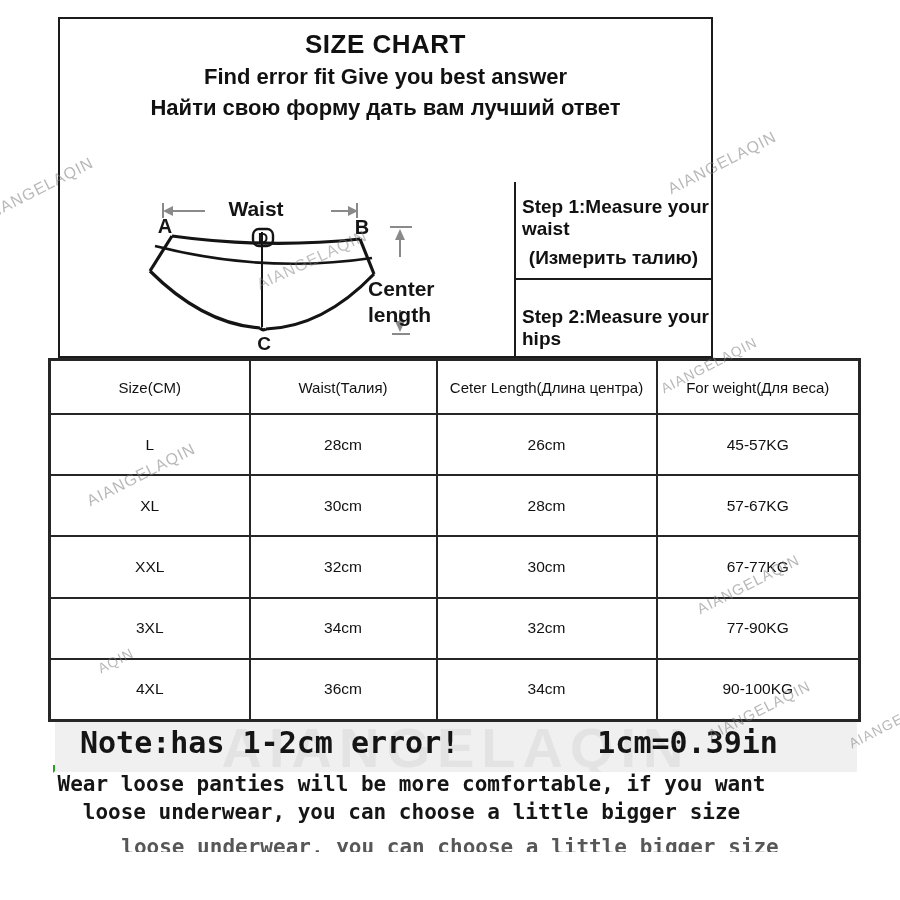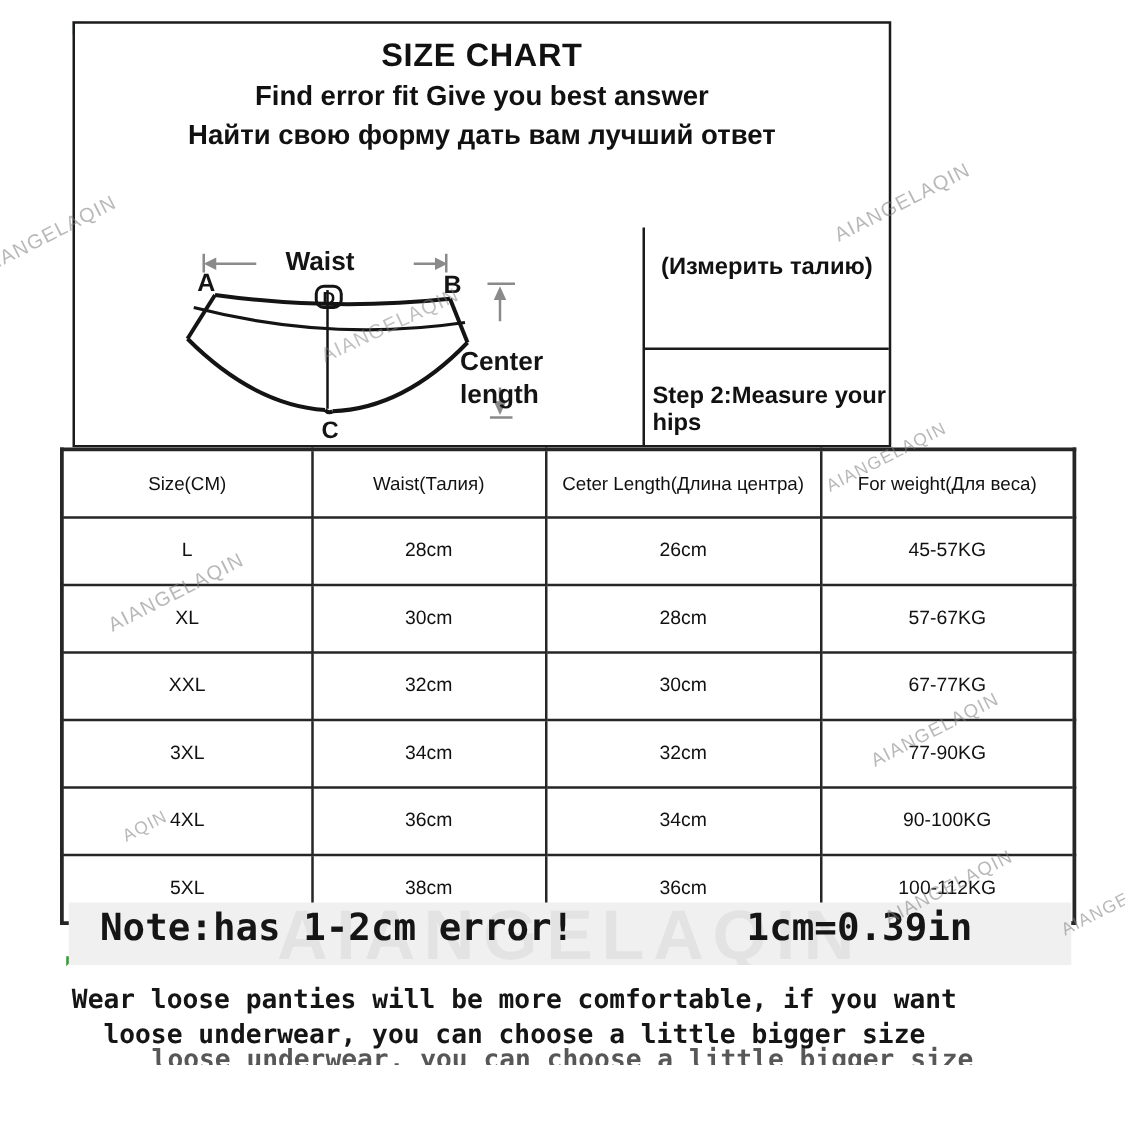--- a/index.html
+++ b/index.html
@@ -36,21 +36,21 @@
 
   
   .note-band{position:absolute;left:55px;top:722px;width:802px;height:50px;background:#f0f0f0;
              overflow:hidden;display:flex;align-items:center;justify-content:center;}
   .note-band span{font-size:56px;font-weight:bold;letter-spacing:7px;color:#e3e3e3;white-space:nowrap;}
   .note1{position:absolute;top:725px;left:0;width:900px;display:flex;
          font-family:"DejaVu Sans Mono",monospace;font-size:30px;font-weight:bold;color:#151515;}
   .note1 .n-left{margin-left:80px;}
   .note1 .n-right{margin-left:138px;}
   .note2,.note3{position:absolute;left:0;width:823px;text-align:center;
-         font-family:"DejaVu Sans Mono",monospace;font-size:21px;font-weight:bold;color:#151515;margin-top:15px;}
+         font-family:"DejaVu Sans Mono",monospace;font-size:21px;font-weight:bold;color:#151515;}
   .note2{top:772px;}
   .note3{top:800px;}
   .note4{position:absolute;left:0;top:837px;width:900px;height:15px;overflow:hidden;
          text-align:center;font-family:"DejaVu Sans Mono",monospace;font-size:21px;
          line-height:21px;font-weight:bold;color:#3a3a3a;opacity:.85;}
 
   
   .wm{position:absolute;font-size:15px;color:rgba(125,125,125,.55);white-space:nowrap;
       transform:rotate(-27deg);transform-origin:left top;letter-spacing:1px;}
   .tri{position:absolute;width:0;height:0;}
@@ -110,20 +110,21 @@
           <text x="176" y="158" text-anchor="middle" font-size="19">C</text>
           <text x="175" y="51" text-anchor="middle" font-size="14">D</text>
           <text x="280" y="104" font-size="21">Center</text>
           <text x="280" y="130" font-size="21">length</text>
         </g>
         <text transform="translate(172,98) rotate(-25)" font-size="16" fill="rgba(130,130,130,.5)" letter-spacing="1">AIANGELAQIN</text>
       </svg>
 
       <div class="steps-col">
         <div class="step1">
+          <div class="step-en">Step 1:Measure your waist</div>
           <div class="step-ru">(Измерить талию)</div>
         </div>
         <div class="step2">
           <div class="step-en">Step 2:Measure your hips</div>
           <div class="step-ru">(Измерьте свои бедра)</div>
         </div>
       </div>
     </div>
   </div>
 
@@ -166,26 +167,20 @@
           <td>34cm</td>
           <td>32cm</td>
           <td>77-90KG</td>
         </tr>
         <tr>
           <td>4XL</td>
           <td>36cm</td>
           <td>34cm</td>
           <td>90-100KG</td>
         </tr>
-        <tr>
-          <td>5XL</td>
-          <td>38cm</td>
-          <td>36cm</td>
-          <td>100-112KG</td>
-        </tr>
       </tbody>
   </table>
 
   <div class="note-band">
     <span>AIANGELAQIN</span>
   </div>
   <div class="note1">
     <span class="n-left">Note:has 1-2cm error!</span>
     <span class="n-right">1cm=0.39in</span>
   </div>

